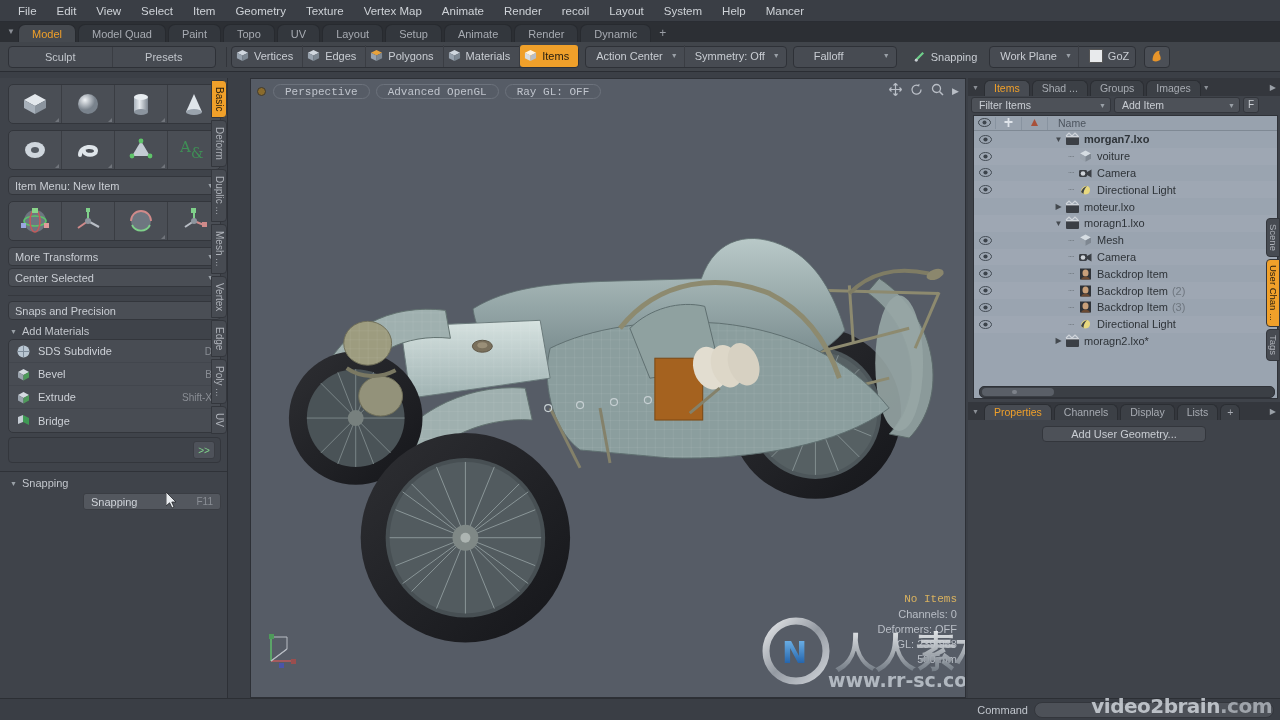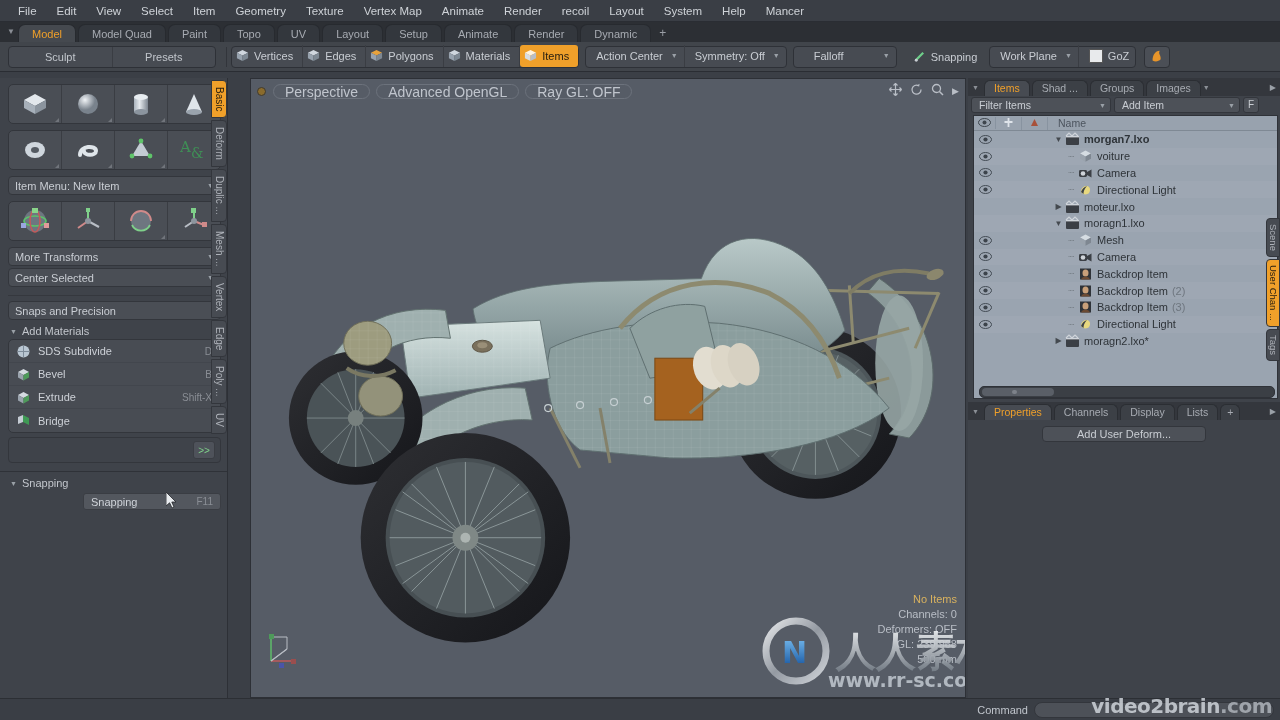--- a/index.html
+++ b/index.html
@@ -100,27 +100,27 @@
          margin-bottom:2px; color:#aeb2b9; font-size:10px; writing-mode:vertical-rl;
          text-orientation:mixed; padding:6px 1px; text-align:center; letter-spacing:0px;}
   .vtab.on{ background:#f0a02a; color:#2a2011;}
 
   
   .viewport{ position:absolute; left:250px; top:0; width:716px; height:620px;
              background:#565c66; border:1px solid #2d3036; overflow:hidden;}
   .vptop{ position:absolute; top:0; left:0; right:0; height:24px; display:flex; align-items:center;
           padding:0 6px; }
   .vpdot{ width:9px;height:9px;border-radius:50%; background:#8a6b2c; border:1px solid #3e3a30; margin-right:7px;}
-  .vpchip{ height:15px; line-height:14px; padding:0 11px; font-size:14px; color:#c0c5cd;
-           border:1px solid #6c727c; border-radius:8px; margin-right:6px;}
+  .vpchip{ height:15px; line-height:14px; padding:0 11px; font-size:11px; color:#c0c5cd;
+           border:1px solid #6c727c; border-radius:8px; margin-right:6px;font-family:Liberation Mono, monospace;}
   .vpicons{ position:absolute; right:6px; top:4px; display:flex; align-items:center; gap:8px;}
   .vpicons span{ color:#b9bec6; }
   .stats{ position:absolute; right:8px; bottom:30px; text-align:right; font-size:11px;
           color:#b9bec6; line-height:15px;}
-  .stats .no{ color:#d9b25f;}
+  .stats .no{ color:#d9b25f;font-family:Liberation Mono, monospace;}
   .gizmo{ position:absolute; left:12px; bottom:28px; width:40px; height:40px;}
   .scene{ position:absolute; inset:0; }
 
   
   .wm{ position:absolute; left:505px; bottom:0px; width:290px; height:84px;
        display:flex; align-items:center; opacity:.92;}
 
   
   .rightpanel{ position:absolute; left:968px; top:0; width:312px; height:620px; background:#3f434a;}
   .rtabrow{ height:18px; display:flex; align-items:flex-end; padding-left:4px; background:#34373d;}
@@ -1030,21 +1030,21 @@
       <div class="rtabrow2">
         <span class="rdot">▼</span>
         <div class="rtab active">Properties</div>
         <div class="rtab">Channels</div>
         <div class="rtab">Display</div>
         <div class="rtab">Lists</div>
         <div class="rtab" style="padding:0 6px;">+</div>
         <span class="rarrow">▶</span>
       </div>
 
-      <div class="addch">Add User Deform...</div>
+      <div class="addch">Add User Geometry...</div>
 
       <div class="rvtabs">
         <div class="rvtab">Scene</div>
         <div class="rvtab on">User Chan ...</div>
         <div class="rvtab">Tags</div>
       </div>
     </div>
   </div>
 
   <div class="bottombar">

